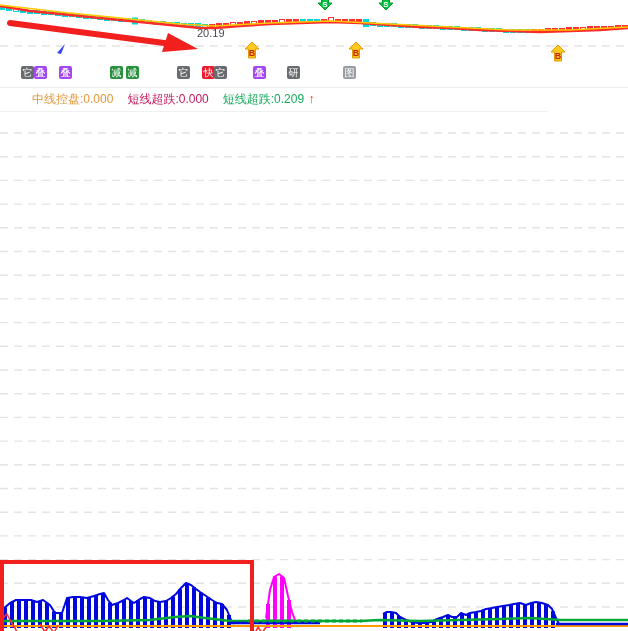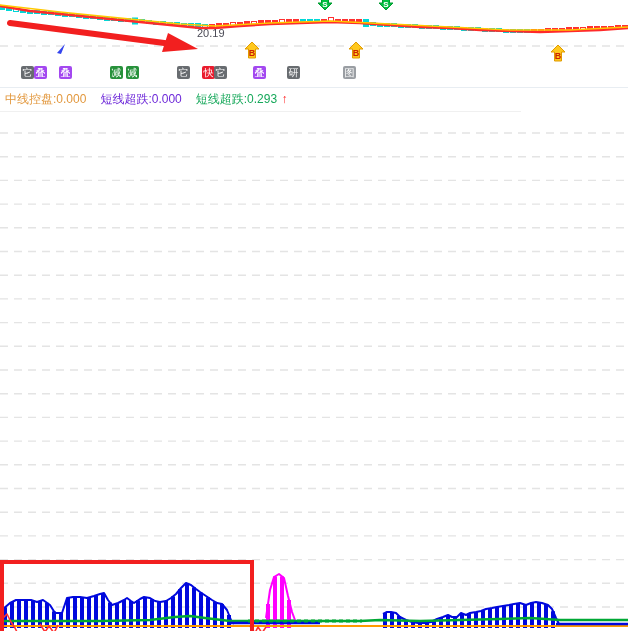--- a/index.html
+++ b/index.html
@@ -5,21 +5,21 @@
   html,body{margin:0;padding:0;background:#fff;}
   #screen{position:relative;width:628px;height:631px;overflow:hidden;background:#fff;
           font-family:"Liberation Sans","DejaVu Sans",sans-serif;}
   #chart-canvas{position:absolute;left:0;top:0;width:628px;height:631px;}
   #toolbar{position:absolute;left:0;top:62px;width:628px;height:25px;background:#fff;
            border-bottom:1px solid #e8edf2;}
   .tbicon{position:absolute;top:4px;width:13px;height:13px;border-radius:2px;
           color:#fff;font-size:10px;line-height:13px;text-align:center;cursor:pointer;
           font-family:"Liberation Sans",sans-serif; overflow:hidden;}
   #caption-row{position:absolute;left:0;top:88px;width:521px;height:23px;background:#fff;
-               border-bottom:1px solid #f0f0f0;display:flex;align-items:center;font-size:12px;}
+               border-bottom:1px solid #f0f0f0;display:flex;align-items:center;font-size:12px;padding-left:27px;}
   .cap{margin-left:5px;white-space:nowrap;}
   .cap+.cap{margin-left:14px;}
   .cap .arrow-up{color:#ff2222;font-weight:bold;margin-left:1px;}
 </style>
 </head>
 <body>
 
 <div id="screen">
 
   <svg id="chart-canvas" viewBox="0 0 628 631" xmlns="http://www.w3.org/2000/svg">
@@ -246,22 +246,22 @@
       <div class="tbicon" style="left: 214px; background: rgb(104, 108, 112);">它</div>
       <div class="tbicon" style="left: 253px; background: rgb(163, 72, 240);">叠</div>
       <div class="tbicon" style="left: 287px; background: rgb(104, 108, 112);">研</div>
       <div class="tbicon" style="left: 343px; background: rgb(154, 158, 163);">图</div>
     </div>
 
   <div id="caption-row">
     <span class="cap" style="color: rgb(226, 151, 60);">
       <span>中线控盘:</span><span>0.000</span>
     </span>
-    <span class="cap" style="color: #6d28d9;">
+    <span class="cap" style="color: #be185d;">
       <span>短线超跌:</span><span>0.000</span>
     </span>
     <span class="cap" style="color: rgb(22, 168, 90);">
-      <span>短线超跌:</span><span>0.293</span>
+      <span>短线超跌:</span><span>0.209</span>
       <span class="arrow-up">↑</span>
     </span>
   </div>
 
 </div>
 
 </body></html>

